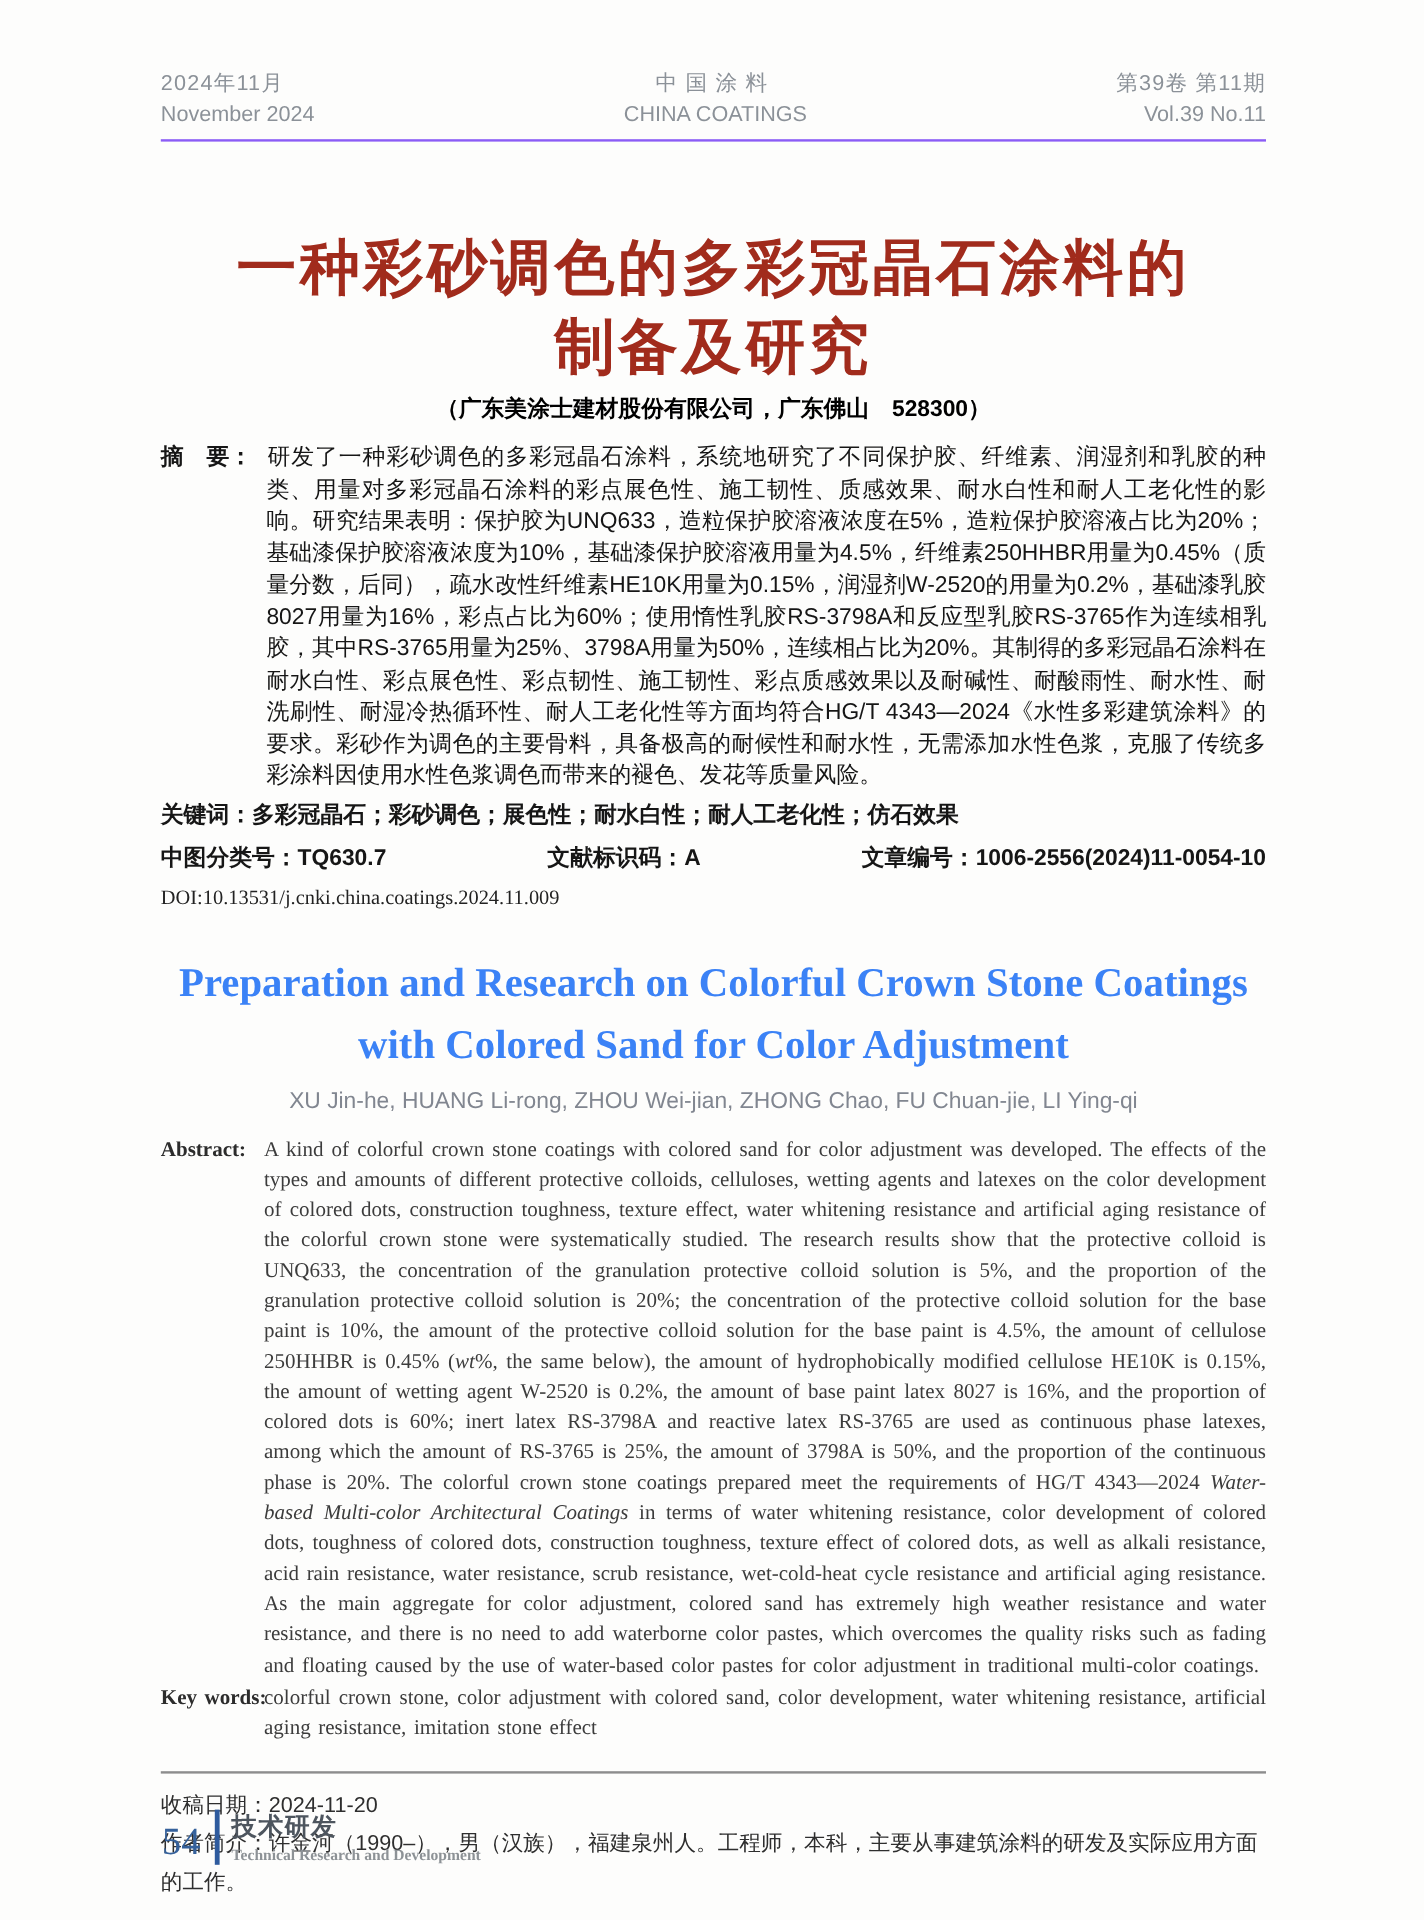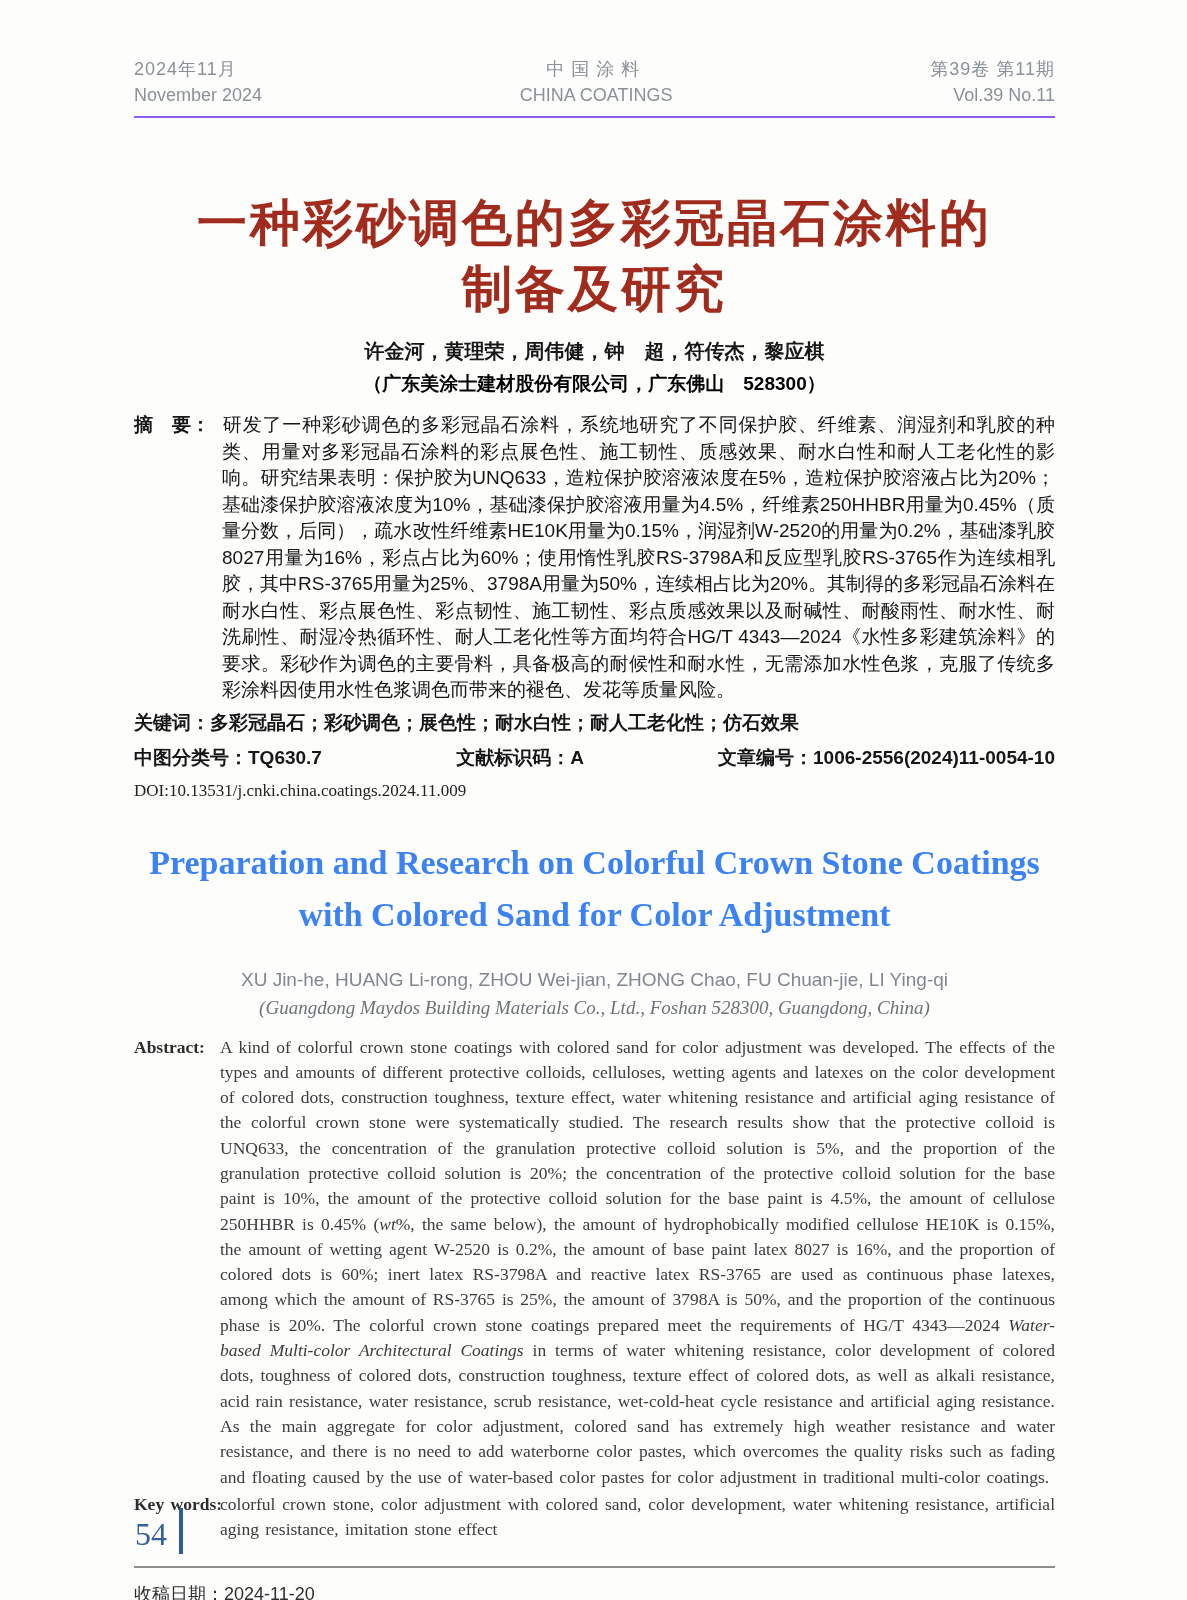--- a/index.html
+++ b/index.html
@@ -72,21 +72,21 @@
     font-size: 17px; color: #222;
   }
 
   
   .title-en {
     margin-top: 36px; text-align: center;
     color: #3b82f6; font-size: 34px; line-height: 52px;
     font-weight: 700; font-family: "Liberation Serif", serif;
   }
   .authors-en {
-    margin-top: 28px; text-align: center;
+    margin-top: 9px; text-align: center;
     font-size: 19px; color: #818690;
     font-family: "Liberation Sans", sans-serif;
   }
   .affil-en {
     margin-top: 6px; text-align: center;
     font-size: 19px; color: #6d7278; font-style: italic;
     font-family: "Liberation Serif", serif;
   }
 
   
@@ -152,21 +152,20 @@
       <div class="zh">第39卷 第11期</div>
       <div class="en">Vol.39  No.11</div>
     </div>
   </header>
 
   <h1 class="title-zh">
     <span>一种彩砂调色的多彩冠晶石涂料的</span><br>
     <span>制备及研究</span>
   </h1>
 
-  <div class="authors-zh">许金河，黄理荣，周伟健，钟　超，符传杰，黎应棋</div>
   <div class="affil-zh">（广东美涂士建材股份有限公司，广东佛山　528300）</div>
 
   <div class="abstract-zh">
     <span class="lab">摘　要：</span><span>研发了一种彩砂调色的多彩冠晶石涂料，系统地研究了不同保护胶、纤维素、润湿剂和乳胶的种类、用量对多彩冠晶石涂料的彩点展色性、施工韧性、质感效果、耐水白性和耐人工老化性的影响。研究结果表明：保护胶为UNQ633，造粒保护胶溶液浓度在5%，造粒保护胶溶液占比为20%；基础漆保护胶溶液浓度为10%，基础漆保护胶溶液用量为4.5%，纤维素250HHBR用量为0.45%（质量分数，后同），疏水改性纤维素HE10K用量为0.15%，润湿剂W-2520的用量为0.2%，基础漆乳胶8027用量为16%，彩点占比为60%；使用惰性乳胶RS-3798A和反应型乳胶RS-3765作为连续相乳胶，其中RS-3765用量为25%、3798A用量为50%，连续相占比为20%。其制得的多彩冠晶石涂料在耐水白性、彩点展色性、彩点韧性、施工韧性、彩点质感效果以及耐碱性、耐酸雨性、耐水性、耐洗刷性、耐湿冷热循环性、耐人工老化性等方面均符合HG/T 4343—2024《水性多彩建筑涂料》的要求。彩砂作为调色的主要骨料，具备极高的耐候性和耐水性，无需添加水性色浆，克服了传统多彩涂料因使用水性色浆调色而带来的褪色、发花等质量风险。</span>
   </div>
 
   <div class="keywords-zh">
     <span class="lab">关键词：</span><span>多彩冠晶石；彩砂调色；展色性；耐水白性；耐人工老化性；仿石效果</span>
   </div>
 
@@ -176,33 +175,36 @@
     <span>文章编号：1006-2556(2024)11-0054-10</span>
   </div>
   <div class="doi">DOI:10.13531/j.cnki.china.coatings.2024.11.009</div>
 
   <h2 class="title-en">
     <span>Preparation and Research on Colorful Crown Stone Coatings</span><br>
     <span>with Colored Sand for Color Adjustment</span>
   </h2>
 
   <div class="authors-en">XU Jin-he, HUANG Li-rong, ZHOU Wei-jian, ZHONG Chao, FU Chuan-jie, LI Ying-qi</div>
-  <div class="affil-en">(Guangdong Maydos Building Materials Co., Ltd., Foshan 528300, Guangdong, China)</div>
 
   <div class="abstract-en">
     <span class="lab">Abstract:</span><span>A kind of colorful crown stone coatings with colored sand for color adjustment was developed. The effects of the types and amounts of different protective colloids, celluloses, wetting agents and latexes on the color development of colored dots, construction toughness, texture effect, water whitening resistance and artificial aging resistance of the colorful crown stone were systematically studied. The research results show that the protective colloid is UNQ633, the concentration of the granulation protective colloid solution is 5%, and the proportion of the granulation protective colloid solution is 20%; the concentration of the protective colloid solution for the base paint is 10%, the amount of the protective colloid solution for the base paint is 4.5%, the amount of cellulose 250HHBR is 0.45% (</span><i>wt</i><span>%, the same below), the amount of hydrophobically modified cellulose HE10K is 0.15%, the amount of wetting agent W-2520 is 0.2%, the amount of base paint latex 8027 is 16%, and the proportion of colored dots is 60%; inert latex RS-3798A and reactive latex RS-3765 are used as continuous phase latexes, among which the amount of RS-3765 is 25%, the amount of 3798A is 50%, and the proportion of the continuous phase is 20%. The colorful crown stone coatings prepared meet the requirements of HG/T 4343—2024 </span><i>Water-based Multi-color Architectural Coatings</i><span> in terms of water whitening resistance, color development of colored dots, toughness of colored dots, construction toughness, texture effect of colored dots, as well as alkali resistance, acid rain resistance, water resistance, scrub resistance, wet-cold-heat cycle resistance and artificial aging resistance. As the main aggregate for color adjustment, colored sand has extremely high weather resistance and water resistance, and there is no need to add waterborne color pastes, which overcomes the quality risks such as fading and floating caused by the use of water-based color pastes for color adjustment in traditional multi-color coatings.</span>
   </div>
 
   <div class="keywords-en">
     <span class="lab">Key words:</span><span>colorful crown stone, color adjustment with colored sand, color development, water whitening resistance, artificial aging resistance, imitation stone effect</span>
   </div>
 
   <div class="footnote">
     <div>收稿日期：2024-11-20</div>
     <div>作者简介：许金河（1990–），男（汉族），福建泉州人。工程师，本科，主要从事建筑涂料的研发及实际应用方面的工作。</div>
   </div>
 
   <footer class="page-footer">
     <span class="pagenum">54</span>
     <span class="vbar"></span>
+    <div>
+      <div class="sec-zh">技术研发</div>
+      <div class="sec-en">Technical Research and Development</div>
+    </div>
   </footer>
 
 </div>
 
 </body></html>

